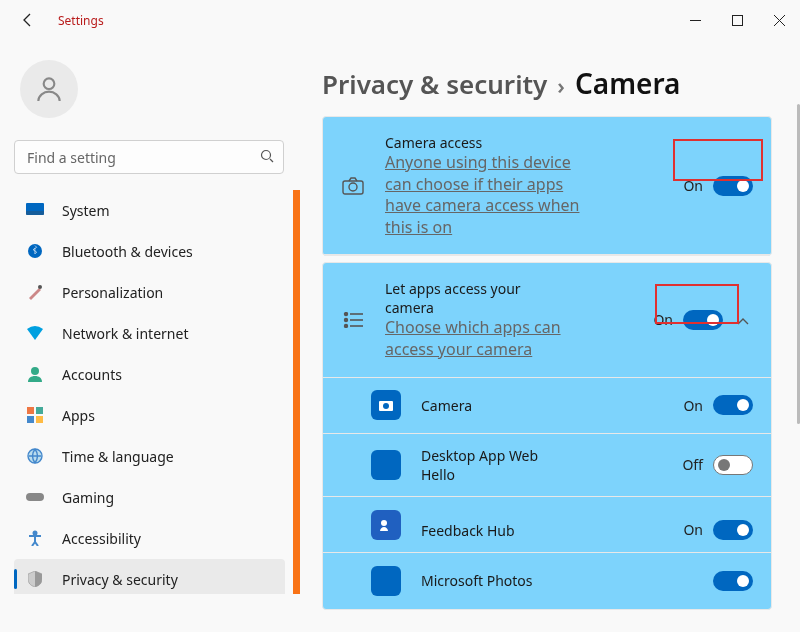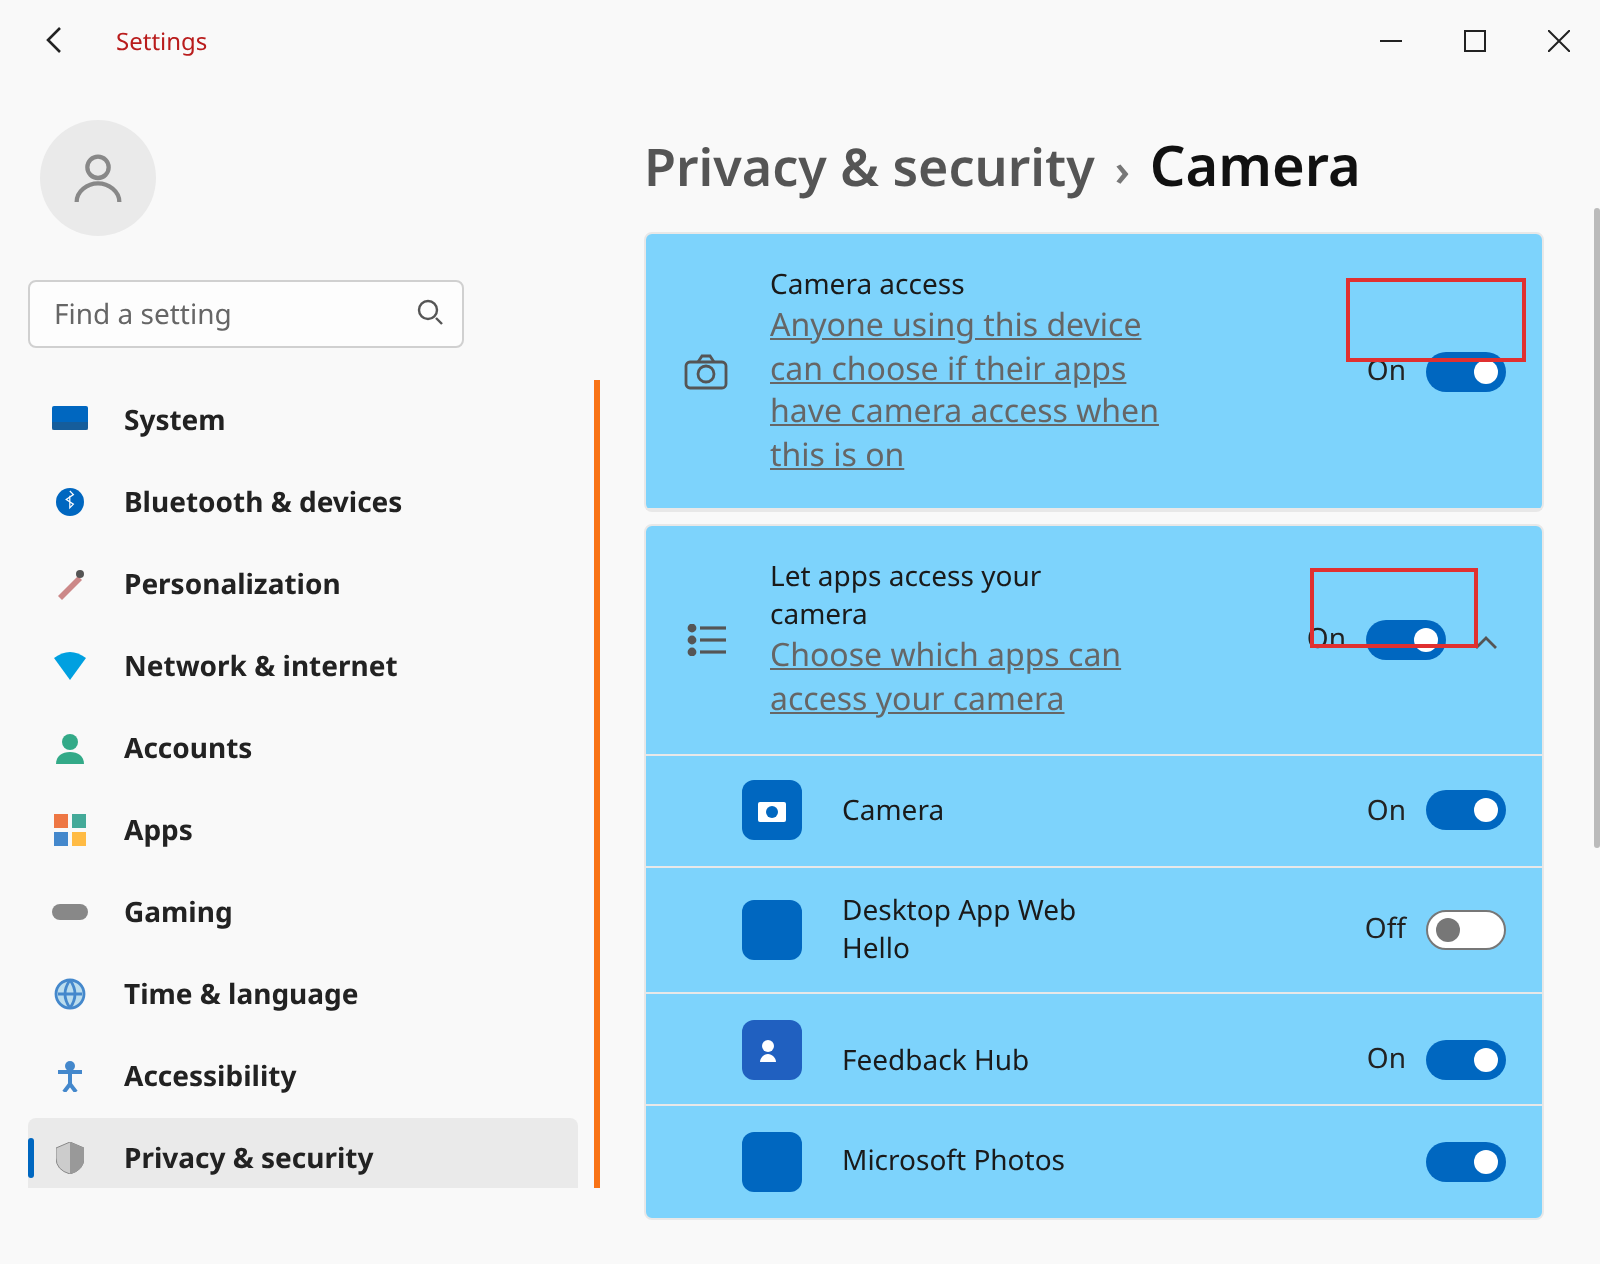--- a/index.html
+++ b/index.html
@@ -9,25 +9,25 @@
     .back-btn { width: 28px; height: 28px; display: flex; align-items: center; justify-content: center; background: transparent; border: none; cursor: pointer; }
     .title { font-size: 12px; color: #b91c1c; margin-left: 16px; }
     .window-controls { position: absolute; right: 0; top: 0; height: 40px; display: flex; }
     .win-btn { width: 42px; height: 40px; display: flex; align-items: center; justify-content: center; background: transparent; border: none; }
     
     .content { display: flex; height: 592px; }
     
     .sidebar { width: 300px; padding: 12px 0 0 14px; position: relative; }
     .avatar { width: 58px; height: 58px; border-radius: 50%; background: #eaeaea; display: flex; align-items: center; justify-content: center; margin-bottom: 22px; margin-left: 6px; margin-top: 8px; }
     .avatar svg { width: 32px; height: 32px; }
-    .search-wrap { position: relative; width: 218px; margin-bottom: 16px; }
+    .search-wrap { position: relative; width: 270px; margin-bottom: 16px; }
     .search-input { width: 100%; height: 34px; border: 1px solid #d0d0d0; border-radius: 4px; padding: 0 36px 0 12px; font-size: 14px; background: #fdfdfd; color: #666; }
     .search-input::placeholder { color: #666; }
     .search-icon { position: absolute; right: 10px; top: 50%; transform: translateY(-50%); }
-    .nav { margin-top: 4px; max-height: 404px; overflow-y: auto; border-right: 3px solid #f97316; padding-right: 8px; font-weight: bold; }
+    .nav { margin-top: 4px; max-height: 404px; overflow-y: auto; border-right: 7px solid #f97316; padding-right: 8px; }
     .nav-item { height: 40px; display: flex; align-items: center; padding: 0 12px; font-size: 14px; color: #222; border-radius: 4px; margin-bottom: 1px; cursor: pointer; position: relative; }
     .nav-item.active { background: #eaeaea; }
     .nav-item.active::before { content: ""; position: absolute; left: 0; top: 10px; bottom: 10px; width: 3px; background: #0067c0; border-radius: 2px; }
     .nav-icon { width: 18px; height: 18px; margin-right: 18px; display: flex; align-items: center; justify-content: center; }
     
     .main { flex: 1; padding: 24px 28px 0 22px; overflow-y: auto; position: relative; }
     .breadcrumb { display: flex; align-items: baseline; font-weight: 600; margin-bottom: 14px; }
     .breadcrumb .parent { font-size: 26px; color: #555; }
     .breadcrumb .sep { font-size: 22px; color: #777; margin: 0 10px; }
     .breadcrumb .current { font-size: 28px; color: #111; }
@@ -151,34 +151,34 @@
               <rect x="0" y="0" width="7" height="7" fill="#e74"></rect>
               <rect x="9" y="0" width="7" height="7" fill="#4a9"></rect>
               <rect x="0" y="9" width="7" height="7" fill="#48c"></rect>
               <rect x="9" y="9" width="7" height="7" fill="#fb4"></rect>
             </svg>
           </span>
           <span>Apps</span>
         </div>
       <div class="nav-item">
           <span class="nav-icon">
-            <svg width="18" height="12" viewBox="0 0 18 12" fill="#888">
-              <rect x="0" y="2" width="18" height="8" rx="4"></rect>
-            </svg>
-          </span>
-          <span>Gaming</span>
-        </div>
-      <div class="nav-item">
-          <span class="nav-icon">
             <svg width="16" height="16" viewBox="0 0 16 16" fill="none" stroke="#48c" stroke-width="1.4">
               <circle cx="8" cy="8" r="7" fill="#bde"></circle>
               <path d="M2 8h12M8 1q5 7 0 14M8 1q-5 7 0 14" stroke="#48c"></path>
             </svg>
           </span>
           <span>Time &amp; language</span>
+        </div>
+      <div class="nav-item">
+          <span class="nav-icon">
+            <svg width="18" height="12" viewBox="0 0 18 12" fill="#888">
+              <rect x="0" y="2" width="18" height="8" rx="4"></rect>
+            </svg>
+          </span>
+          <span>Gaming</span>
         </div>
       <div class="nav-item">
           <span class="nav-icon">
             <svg width="14" height="16" viewBox="0 0 14 16" fill="#48c">
               <circle cx="7" cy="3" r="2.5"></circle>
               <path d="M1 6h12M7 6v6M4 16l3-4 3 4" stroke="#48c" stroke-width="2" fill="none"></path>
             </svg>
           </span>
           <span>Accessibility</span>
         </div>

